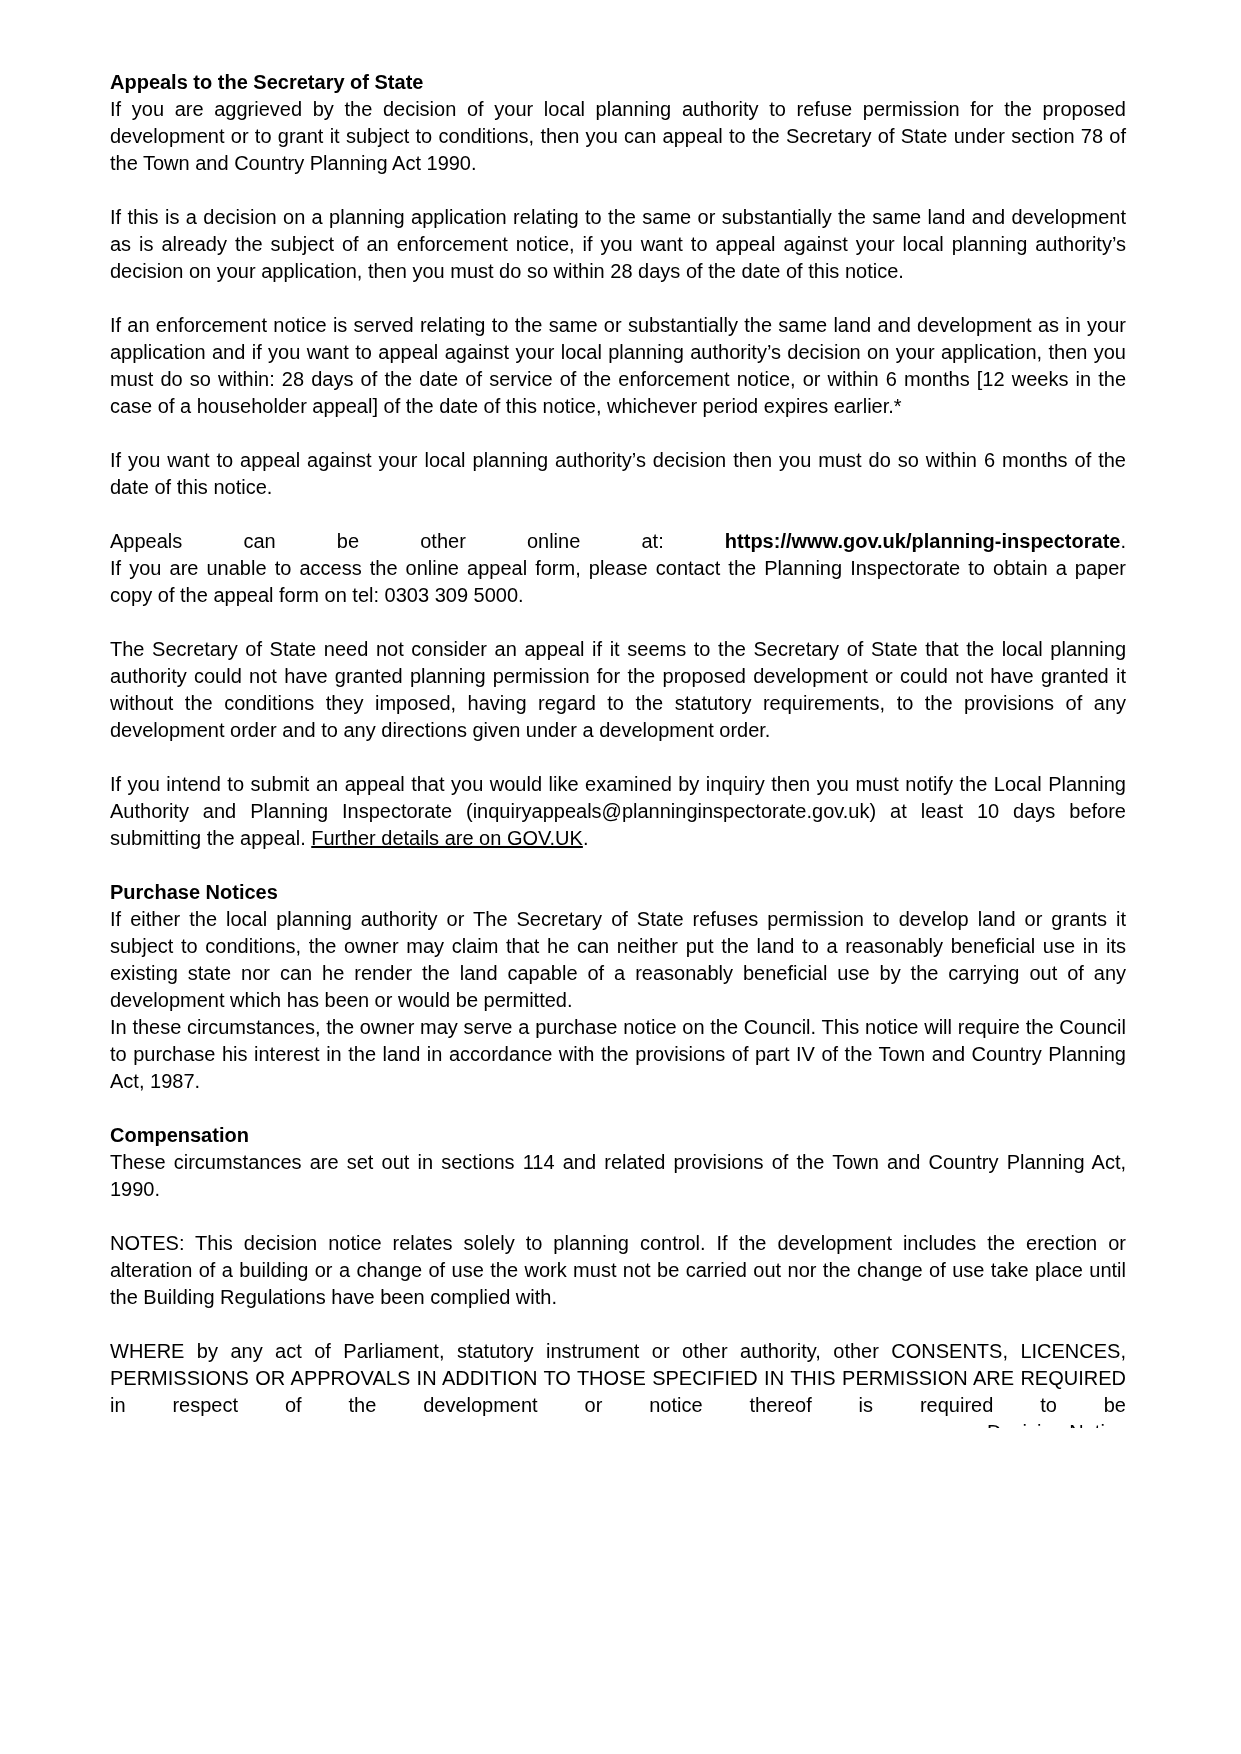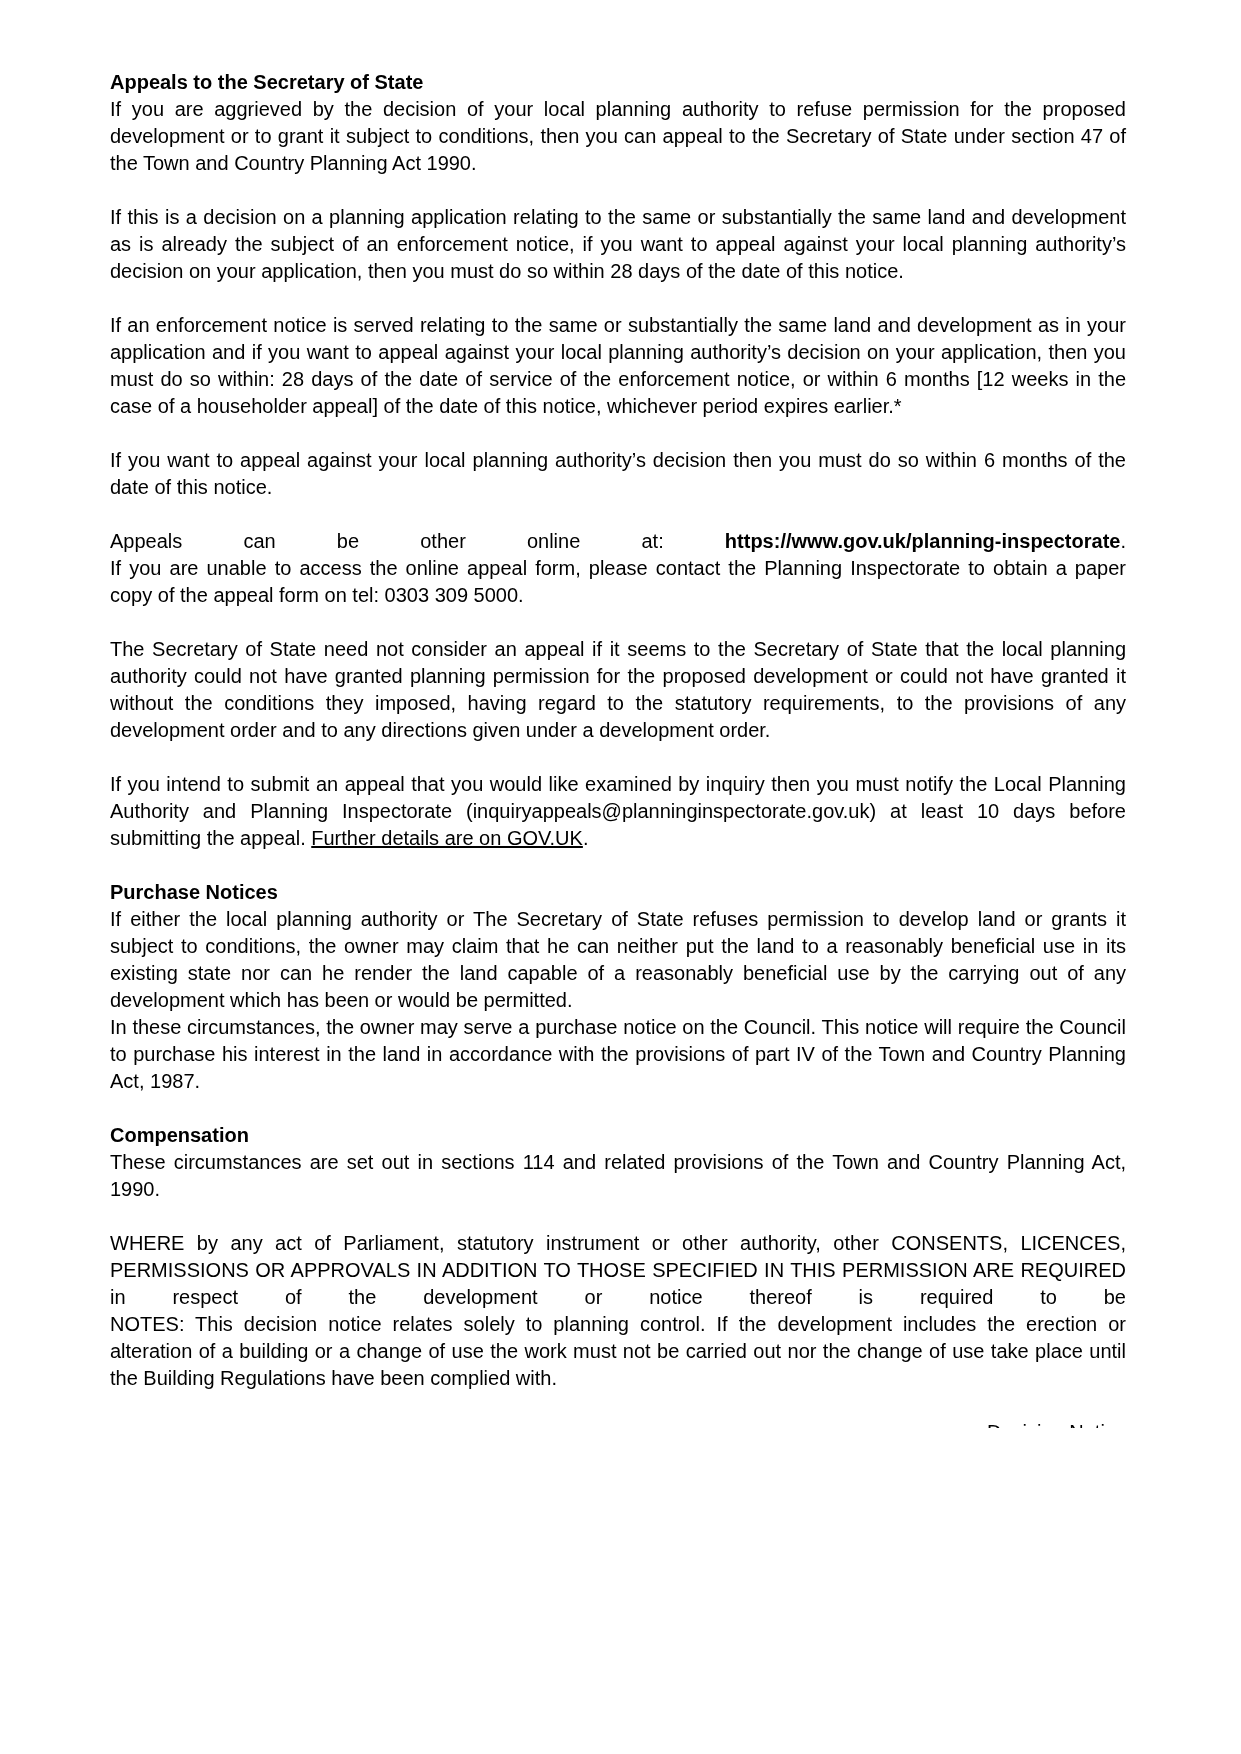--- a/index.html
+++ b/index.html
@@ -46,21 +46,21 @@
     margin: 0;
   }
 </style>
 </head>
 <body>
 
 <div class="page">
   <main class="content">
 
     <h2 class="heading">Appeals to the Secretary of State</h2>
-    <p class="para">If you are aggrieved by the decision of your local planning authority to refuse permission for the proposed development or to grant it subject to conditions, then you can appeal to the Secretary of State under section 47 of the Town and Country Planning Act 1990.</p>
+    <p class="para">If you are aggrieved by the decision of your local planning authority to refuse permission for the proposed development or to grant it subject to conditions, then you can appeal to the Secretary of State under section 78 of the Town and Country Planning Act 1990.</p>
     <p class="para">If this is a decision on a planning application relating to the same or substantially the same land and development as is already the subject of an enforcement notice, if you want to appeal against your local planning authority’s decision on your application, then you must do so within 28 days of the date of this notice.</p>
     <p class="para">If an enforcement notice is served relating to the same or substantially the same land and development as in your application and if you want to appeal against your local planning authority’s decision on your application, then you must do so within: 28 days of the date of service of the enforcement notice, or within 6 months [12 weeks in the case of a householder appeal] of the date of this notice, whichever period expires earlier.*</p>
     <p class="para">If you want to appeal against your local planning authority’s decision then you must do so within 6 months of the date of this notice.</p>
 
     <div class="para">
       <div class="justify-last">
         <span>Appeals can be other online at:</span>
         <span class="bold">https://www.gov.uk/planning-inspectorate</span><span>.</span>
       </div>
       <div>If you are unable to access the online appeal form, please contact the Planning Inspectorate to obtain a paper copy of the appeal form on tel: 0303 309 5000.</div>
@@ -70,18 +70,18 @@
 
     <p class="para"><span>If you intend to submit an appeal that you would like examined by inquiry then you must notify the Local Planning Authority and Planning Inspectorate (inquiryappeals@planninginspectorate.gov.uk) at least 10 days before submitting the appeal. </span><span class="underline">Further details are on GOV.UK</span><span>.</span></p>
 
     <h2 class="heading">Purchase Notices</h2>
     <p class="para tight">If either the local planning authority or The Secretary of State refuses permission to develop land or grants it subject to conditions, the owner may claim that he can neither put the land to a reasonably beneficial use in its existing state nor can he render the land capable of a reasonably beneficial use by the carrying out of any development which has been or would be permitted.</p>
     <p class="para">In these circumstances, the owner may serve a purchase notice on the Council. This notice will require the Council to purchase his interest in the land in accordance with the provisions of part IV of the Town and Country Planning Act, 1987.</p>
 
     <h2 class="heading">Compensation</h2>
     <p class="para">These circumstances are set out in sections 114 and related provisions of the Town and Country Planning Act, 1990.</p>
 
+    <p class="para">NOTES: This decision notice relates solely to planning control. If the development includes the erection or alteration of a building or a change of use the work must not be carried out nor the change of use take place until the Building Regulations have been complied with.</p>
     <p class="para last justify-last">WHERE by any act of Parliament, statutory instrument or other authority, other CONSENTS, LICENCES, PERMISSIONS OR APPROVALS IN ADDITION TO THOSE SPECIFIED IN THIS PERMISSION ARE REQUIRED in respect of the development or notice thereof is required to be</p>
-    <p class="para">NOTES: This decision notice relates solely to planning control. If the development includes the erection or alteration of a building or a change of use the work must not be carried out nor the change of use take place until the Building Regulations have been complied with.</p>
 
     <div class="footer">Decision Notice</div>
   </main>
 </div>
 
 </body></html>

